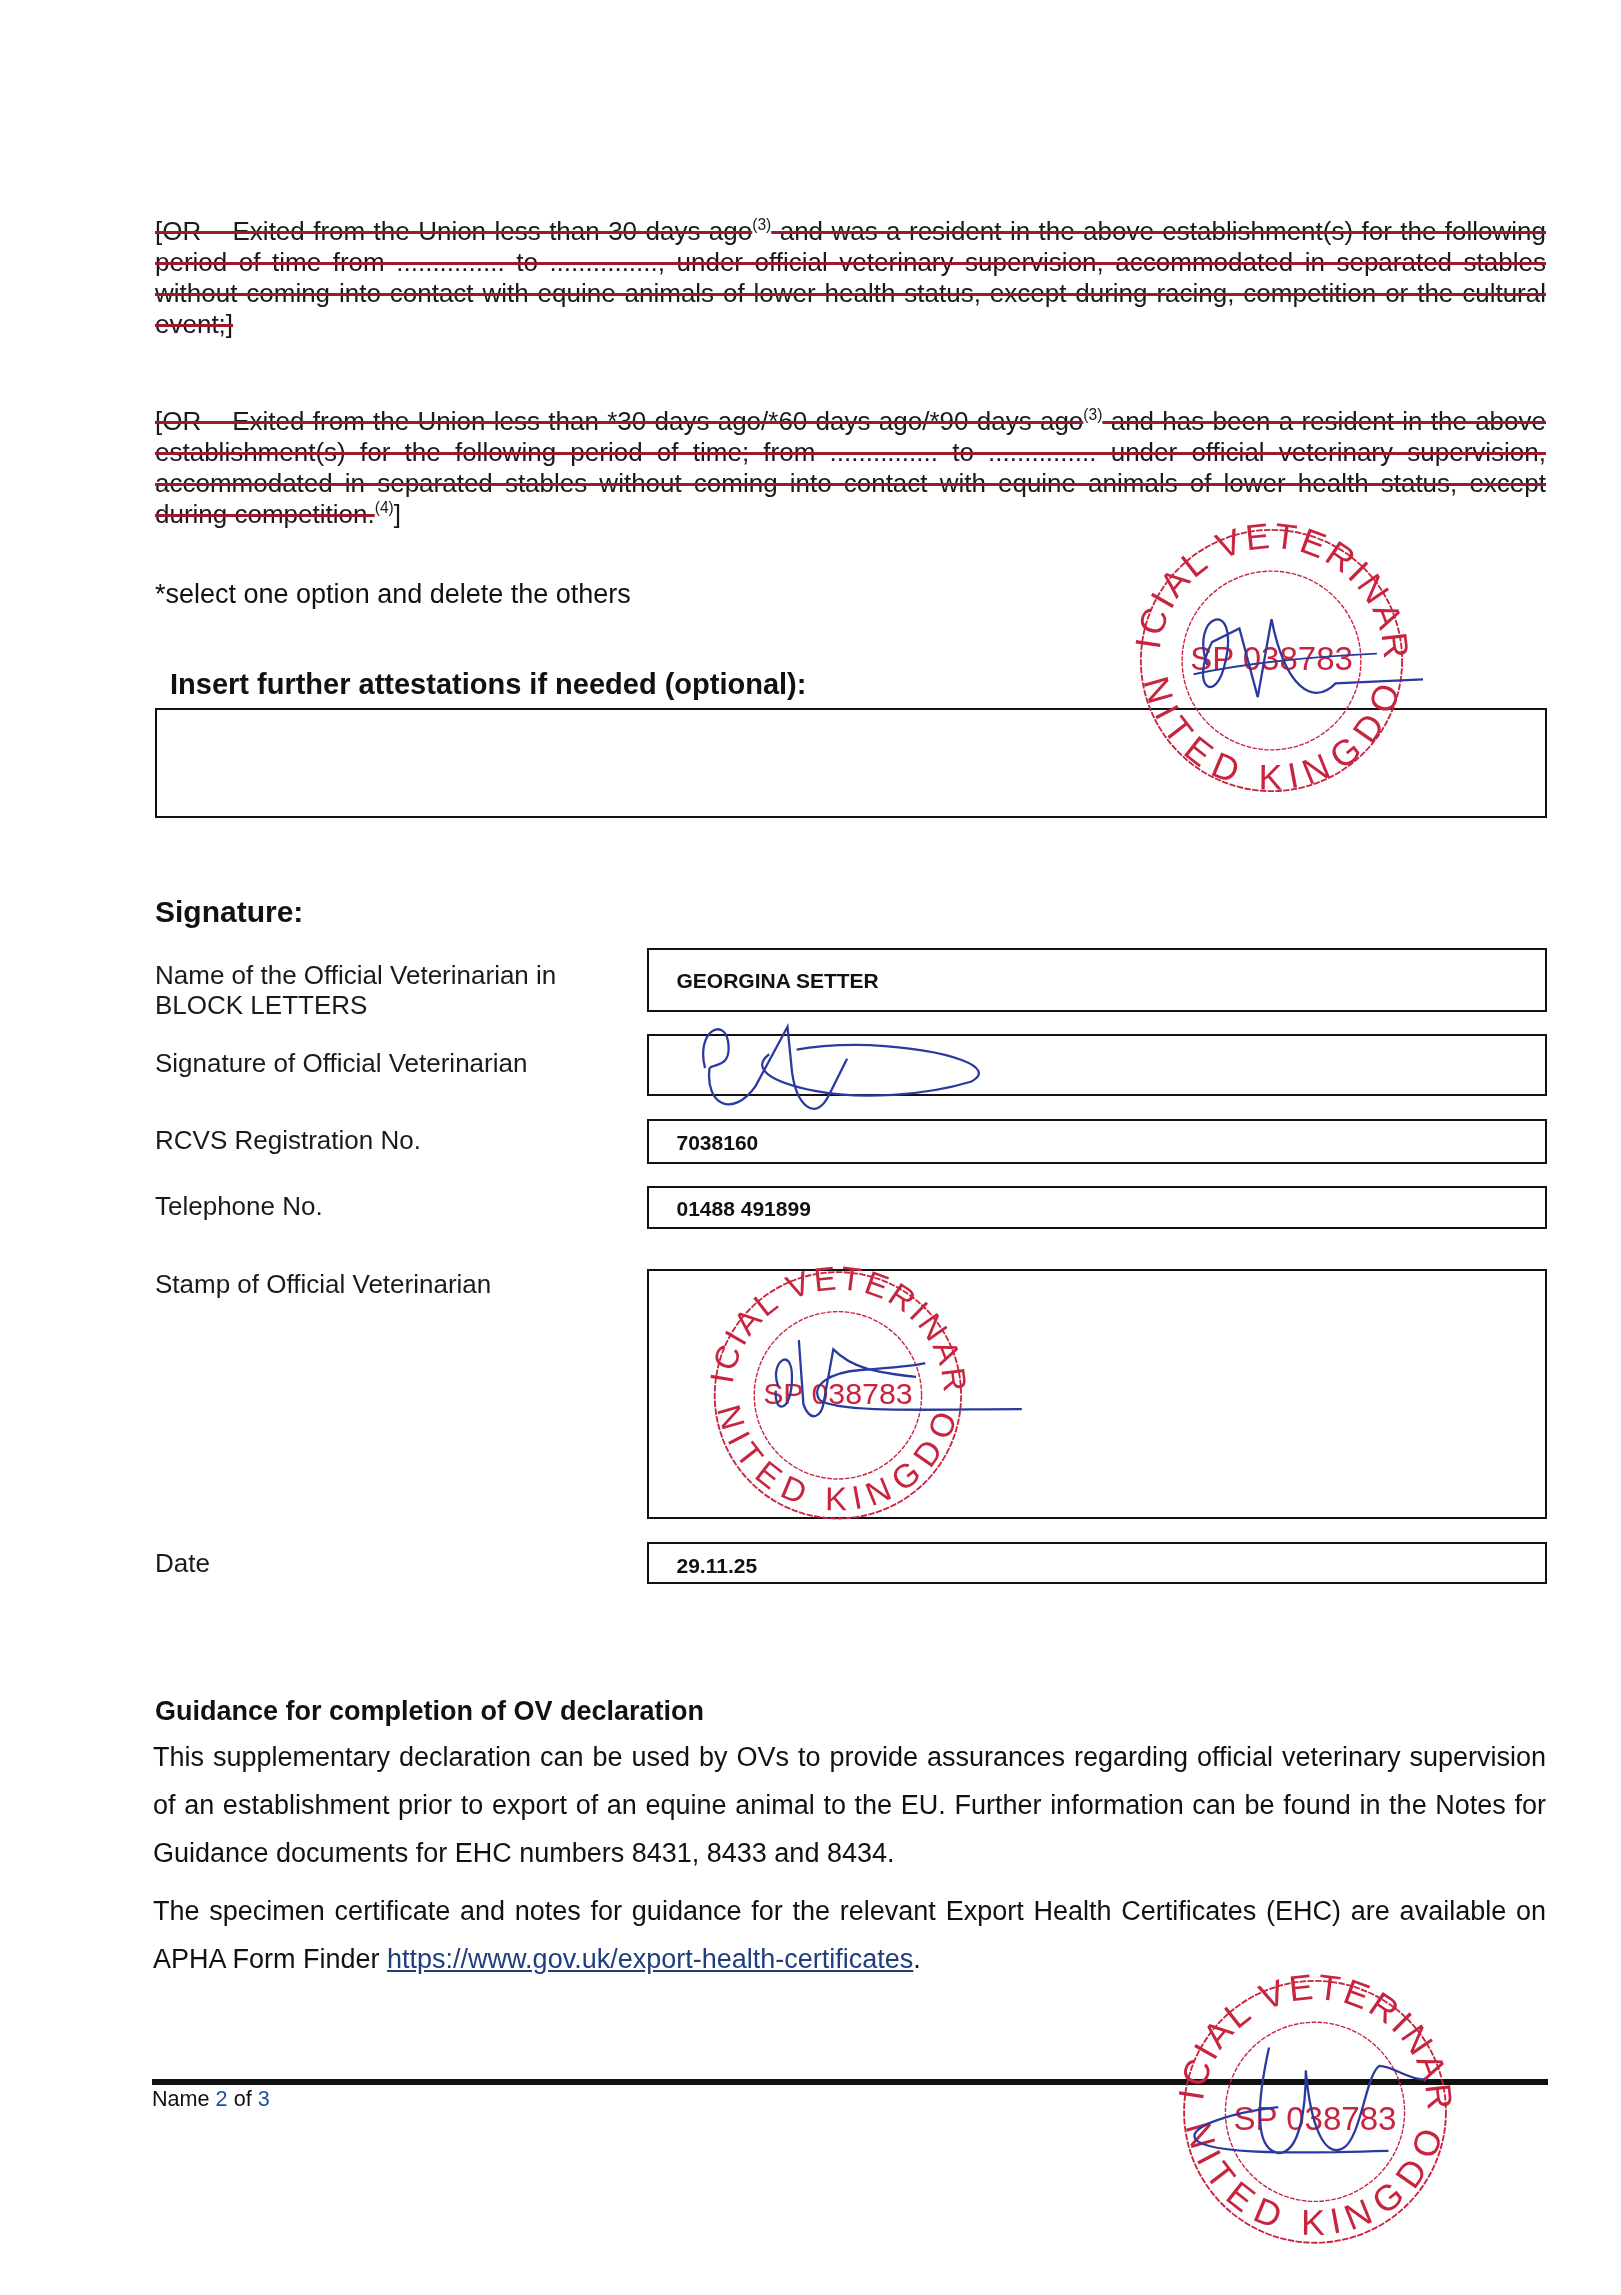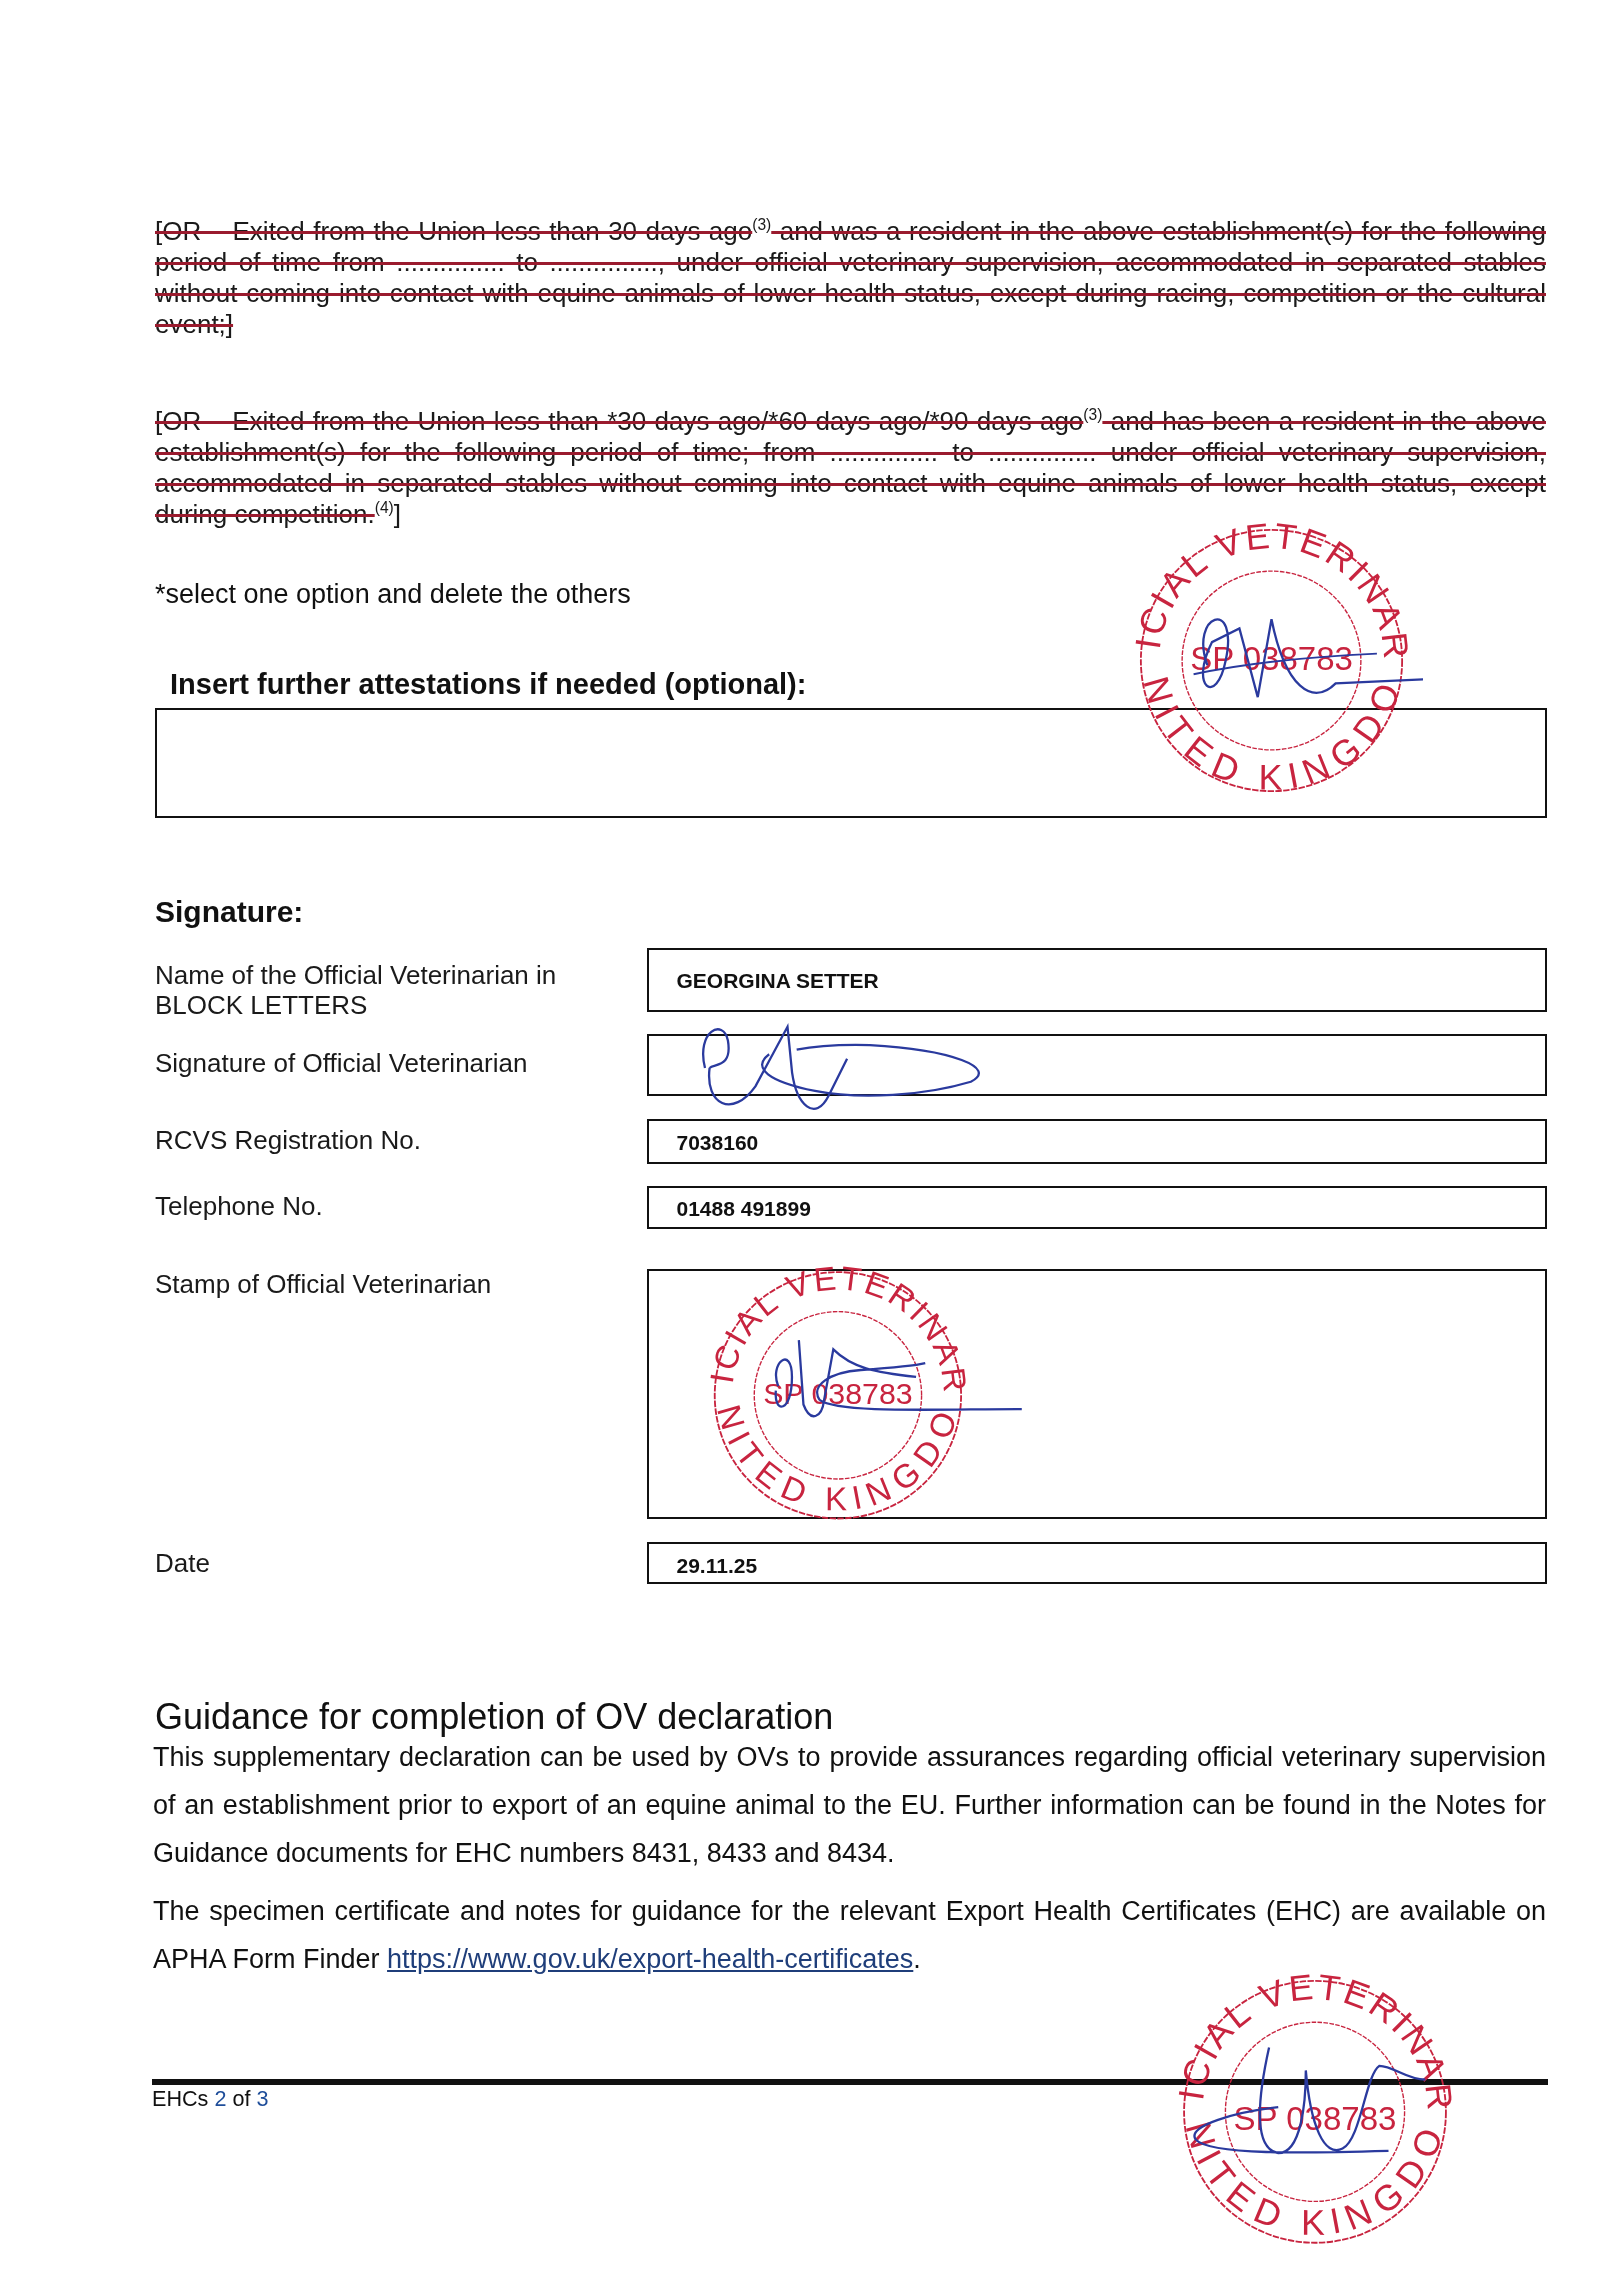--- a/index.html
+++ b/index.html
@@ -11,21 +11,21 @@
   .struck-para span.txt { text-decoration: line-through; text-decoration-color: #9a1b2e;
                           text-decoration-thickness: 2.8px; }
   .struck-para sup { font-size: 15.6px; line-height: 0; }
   .note { left: 155px; top: 579px; font-size: 27px; }
   .h-attest { left: 170px; top: 668px; font-size: 29px; font-weight: bold; }
   .attest-box { left: 155px; top: 708px; width: 1392px; height: 110px; border: 2.3px solid #111; box-sizing: border-box; }
   .h-sig { left: 155px; top: 895px; font-size: 30px; font-weight: bold; }
   .label { position: absolute; left: 155px; font-size: 26px; line-height: 30px; color: #1a1a1a; }
   .field { position: absolute; left: 647px; width: 900px; border: 2.3px solid #111; box-sizing: border-box; text-align: center; }
   .field .val { position: absolute; left: 27.5px; font-size: 21px; font-weight: bold; }
-  .h-guid { left: 155px; top: 1696px; font-size: 36px; font-weight: normal; }
+  .h-guid { left: 155px; top: 1696px; font-size: 27px; font-weight: bold; }
   .guid-p { position: absolute; left: 153px; width: 1393px; font-size: 27px; line-height: 48px; text-align: justify; }
   .link { color: #1f3e7a; text-decoration: underline; }
   .footer-rule { left: 152px; top: 2079px; width: 1396px; height: 6.4px; background: #111; }
   .footer-text { left: 152px; top: 2086px; font-size: 21.6px; line-height: 26px; }
   .pg { color: #1f4e9a; }
   .stamp { position: absolute; }
 </style>
 </head>
 <body>
 
@@ -106,21 +106,21 @@
 
 <div class="abs h-guid">Guidance for completion of OV declaration</div>
 <div class="guid-p" style="top:1733px;">This supplementary declaration can be used by OVs to provide assurances regarding official veterinary supervision of an establishment prior to export of an equine animal to the EU. Further information can be found in the Notes for Guidance documents for EHC numbers 8431, 8433 and 8434.</div>
 <div class="guid-p" style="top:1887px;">
   <span>The specimen certificate and notes for guidance for the relevant Export Health Certificates (EHC) are available on APHA Form Finder </span><a class="link">https://www.gov.uk/export-health-certificates</a><span>.</span>
 </div>
 
 <div class="abs footer-rule"></div>
 <div class="abs footer-text">
   <div>
-    <span>EHCs</span>
+    <span>Name</span>
     <span class="pg">2</span>
     <span>of</span>
     <span class="pg">3</span>
   </div>
 </div>
 
 <svg class="stamp" style="left:1168px; top:1974px;" width="294" height="294" viewBox="0 0 640 640">
   <defs>
     <path id="arcTop3" d="M 75 300 A 245 245 0 0 1 565 300"></path>
     <path id="arcBot3" d="M 100 330 A 225 225 0 0 0 540 330"></path>

